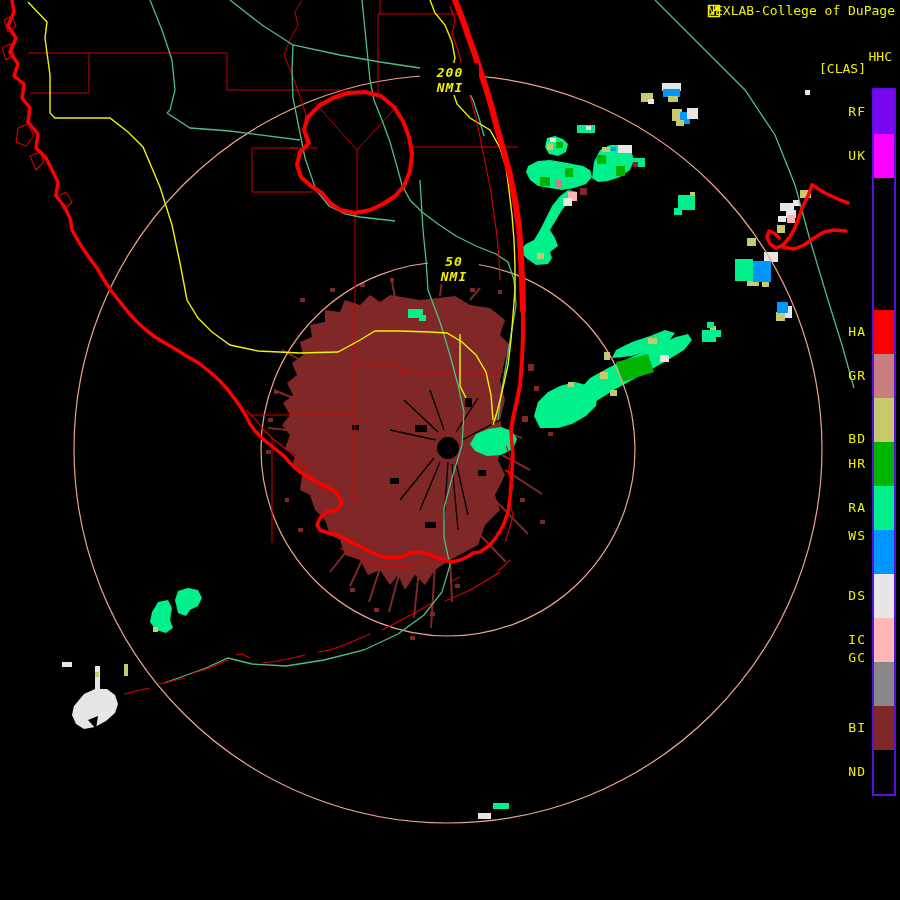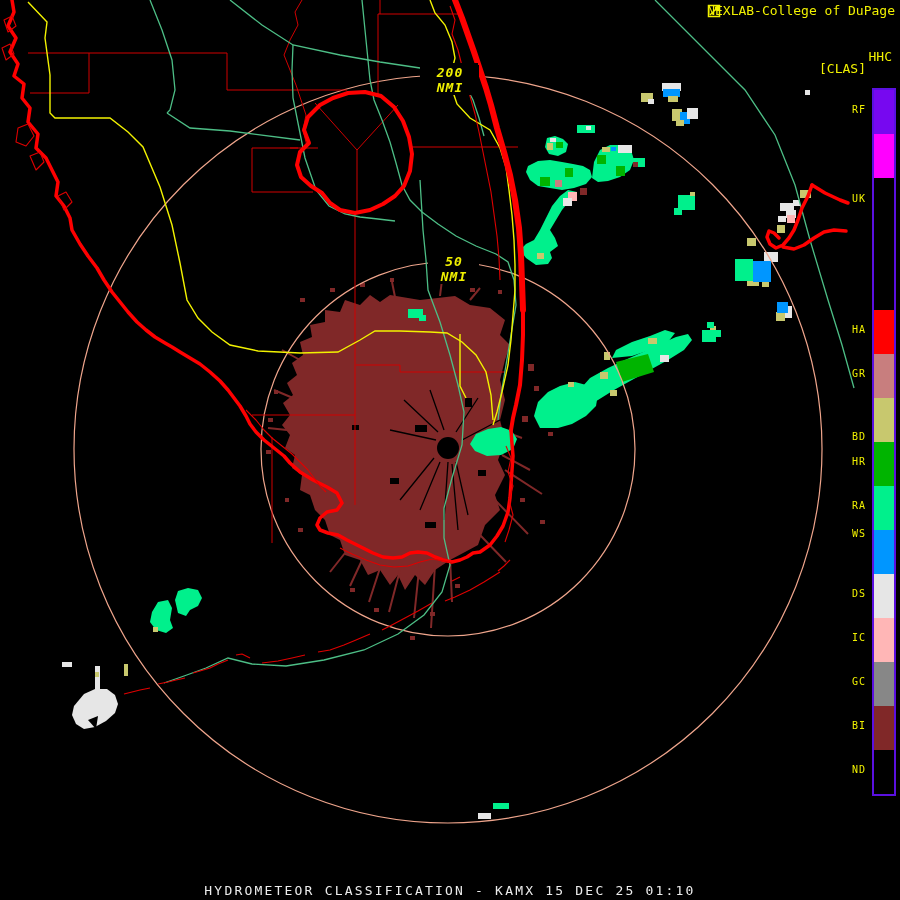--- a/index.html
+++ b/index.html
@@ -16,21 +16,21 @@
   .coast-thin{stroke:var(--coast-detail);fill:none;stroke-width:1.1;stroke-linejoin:round;}
   .ring{stroke:var(--range-ring);fill:none;stroke-width:1.2;}
   .txt{position:absolute;color:var(--label-yellow);font-size:13px;line-height:14px;white-space:pre;}
   .ringlab{position:absolute;color:var(--label-yellow);font-size:13px;font-weight:bold;
            font-style:italic;background:#000;text-align:center;letter-spacing:1px;}
   #footer-title{position:absolute;top:883px;left:0;width:900px;text-align:center;
                 color:var(--footer-text);font-size:13px;letter-spacing:2.2px;}
   #header{position:absolute;top:4px;right:5px;display:flex;align-items:center;gap:4px;}
   #legend-bar{position:absolute;left:872px;top:88px;width:20px;height:704px;
               border:2px solid var(--legend-border);background:#000;display:flex;flex-direction:column;}
-  .legend-label{position:absolute;right:34px;color:var(--label-yellow);font-size:10px;letter-spacing:1px;}
+  .legend-label{position:absolute;right:34px;color:var(--label-yellow);font-size:13px;letter-spacing:1px;}
 </style>
 <style>
 .f-gr{fill:#C87E7E}
 .f-bd{fill:#C8C86E}
 .f-hr{fill:#00B400}
 .f-ra{fill:#00F08C}
 .f-ws{fill:#0096FF}
 .f-ds{fill:#E6E6E6}
 .f-ic{fill:#FFB6B6}
 .f-bi{fill:#802828} .s-bi{stroke:#802828}
@@ -292,28 +292,27 @@
       <div style="height: 44px; background: rgb(0, 240, 140);"></div>
       <div style="height: 44px; background: rgb(0, 150, 255);"></div>
       <div style="height: 44px; background: rgb(230, 230, 230);"></div>
       <div style="height: 44px; background: rgb(255, 182, 182);"></div>
       <div style="height: 44px; background: rgb(135, 135, 135);"></div>
       <div style="height: 44px; background: rgb(128, 40, 40);"></div>
       <div style="height: 44px; background: rgb(0, 0, 0);"></div>
     </div>
   <div id="legend-labels">
       <div class="legend-label" style="top: 104px;">RF</div>
-      <div class="legend-label" style="top: 148px; margin-top: 45px;">UK</div>
+      <div class="legend-label" style="top: 148px;">UK</div>
       <div class="legend-label" style="top: 324px;">HA</div>
       <div class="legend-label" style="top: 368px;">GR</div>
       <div class="legend-label" style="top: 412px; margin-top: 19px;">BD</div>
       <div class="legend-label" style="top: 456px; text-align: center;">HR</div>
       <div class="legend-label" style="top: 500px; margin-left: 25px;">RA</div>
       <div class="legend-label" style="top: 528px;">WS</div>
       <div class="legend-label" style="top: 588px;">DS</div>
       <div class="legend-label" style="top: 632px; margin-left: 41px;">IC</div>
-      <div class="legend-label" style="top: 676px; margin-left: 30px;">GC</div>
+      <div class="legend-label" style="top: 650px; margin-left: 30px;">GC</div>
       <div class="legend-label" style="top: 720px; margin-left: 24px;">BI</div>
       <div class="legend-label" style="top: 764px;">ND</div>
     </div>
 
-  <div id="footer-title">HYDROMETEOR CLASSIFICATION - KAMX 15 DEC 25 01:10</div>
 </div>
 
 </body></html>

